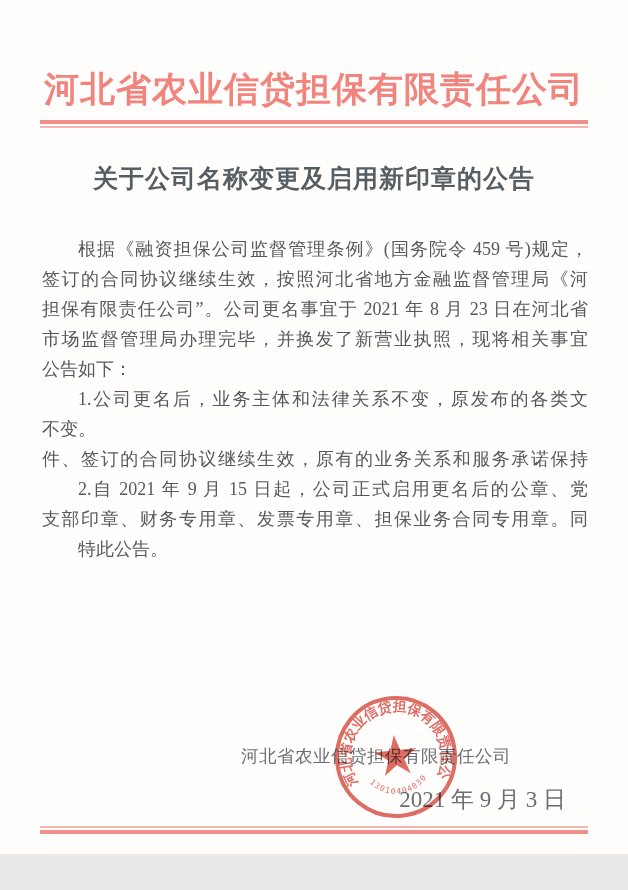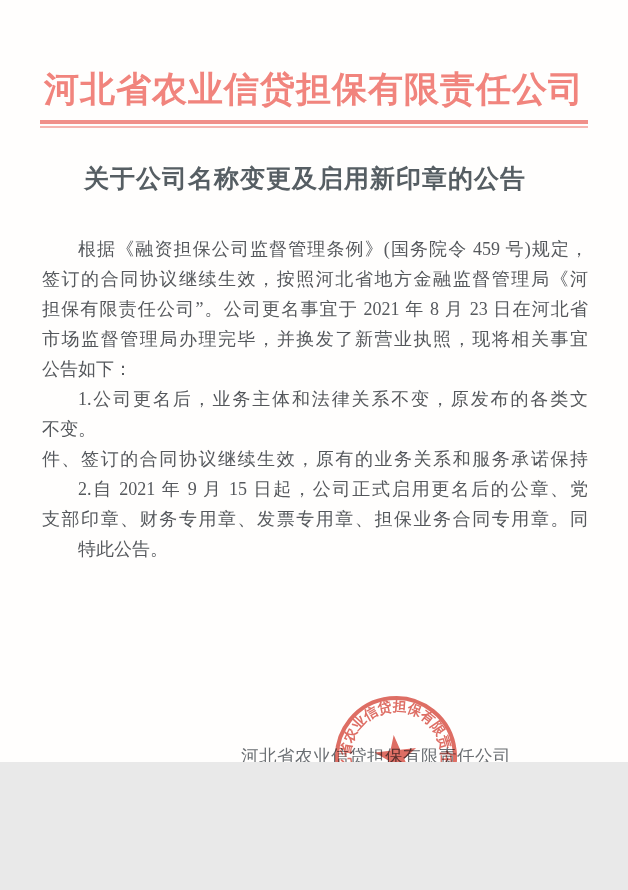--- a/index.html
+++ b/index.html
@@ -1,18 +1,18 @@
 <!DOCTYPE html>
 <html><head>
 <meta charset="utf-8">
 <style>
   html,body { margin:0; padding:0; background:#e9e9e9; }
   .page {
     position: relative;
-    width: 628px; height: 762px;
+    width: 628px; height: 854px;
     margin: 0 auto;
     background: #fffefd;
     font-family: "Liberation Serif", "DejaVu Serif", serif;
     overflow: hidden;
   }
   
   .letterhead-title {
     position: absolute; left: 40px; top: 66px; width: 548px;
     text-align: center;
     font-size: 35px; font-weight: bold; letter-spacing: 1px;
@@ -24,21 +24,21 @@
   .rule-head .bar-strong { height: 4px; background: #f0908a; }
   .rule-head .bar-gap    { height: 2px; background: transparent; }
   .rule-head .bar-light  { height: 2px; background: #f6b6b1; }
   .rule-foot { top: 826px; }
   .rule-foot .bar-light  { height: 2px; background: #f6b6b1; }
   .rule-foot .bar-gap    { height: 2px; background: transparent; }
   .rule-foot .bar-strong { height: 4px; background: #f0908a; }
 
   
   .announcement-title {
-    position: absolute; left: 31px; top: 162px; width: 548px;
+    position: absolute; left: 40px; top: 162px; width: 548px;
     text-align: center;
     font-size: 25px; font-weight: bold; letter-spacing: 1px;
     color: #565e63;
     margin: 0;
   }
 
   
   .body-text {
     position: absolute; left: 42px; top: 234px; width: 546px;
     font-size: 18px; line-height: 30px;

